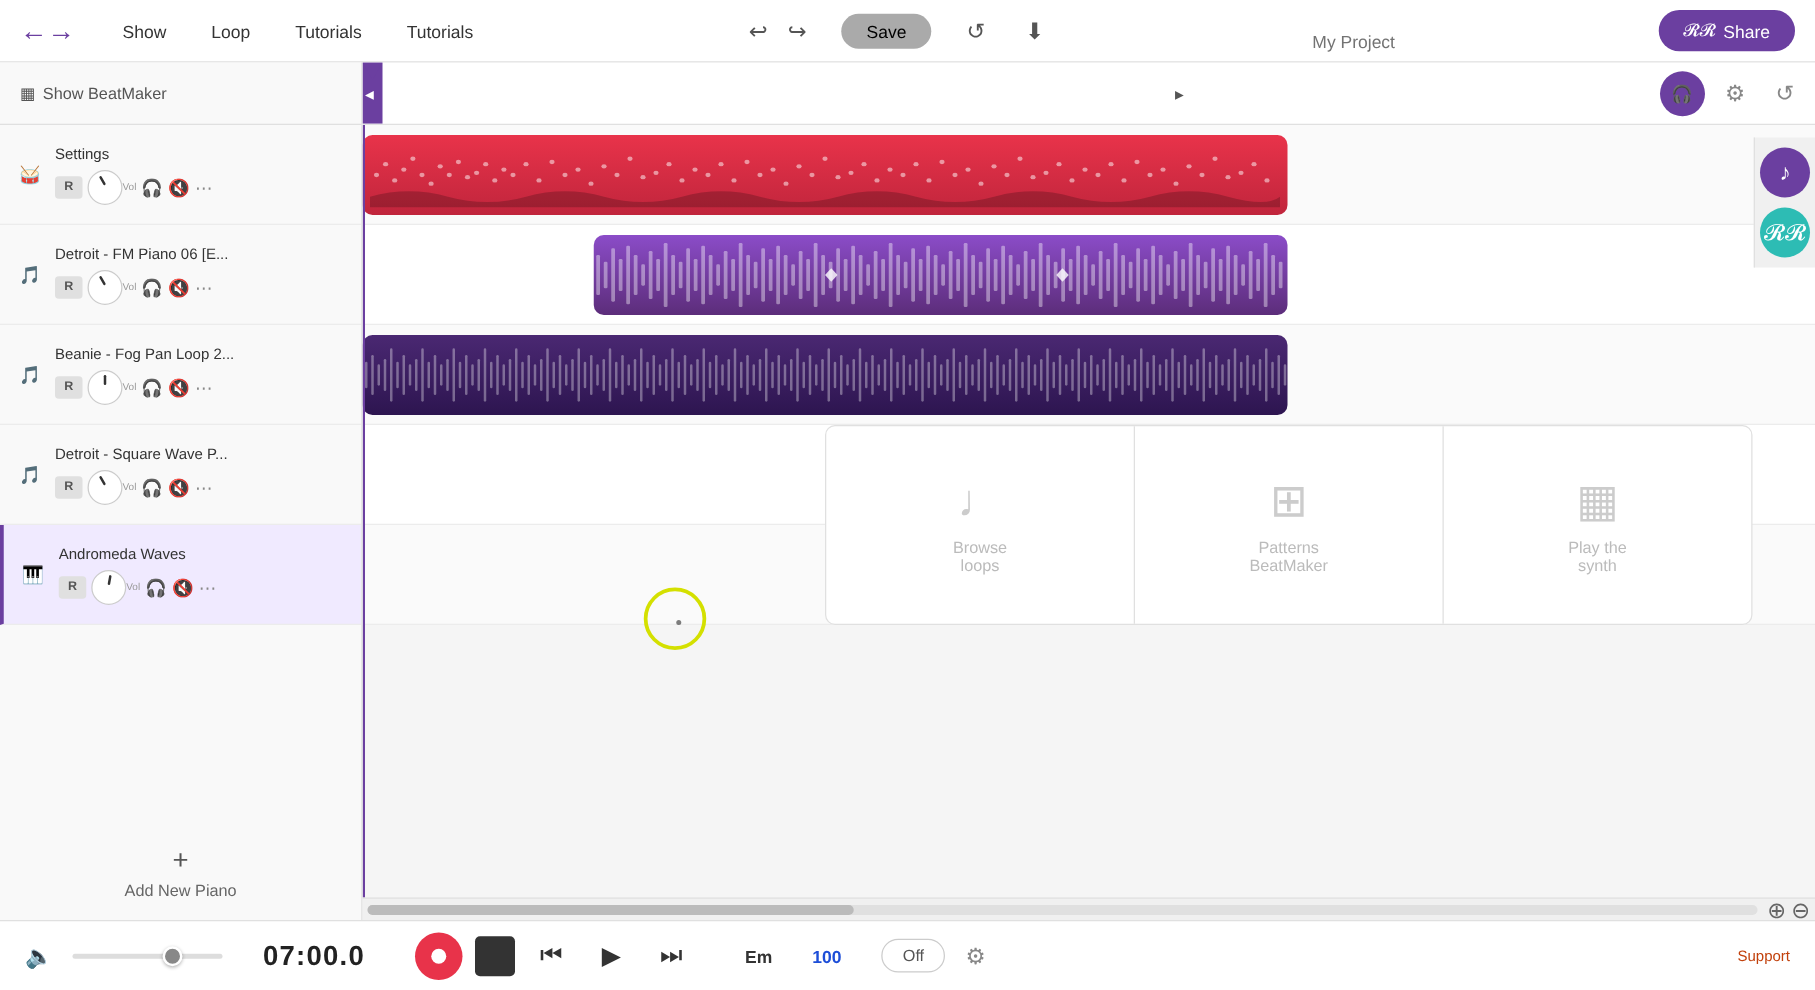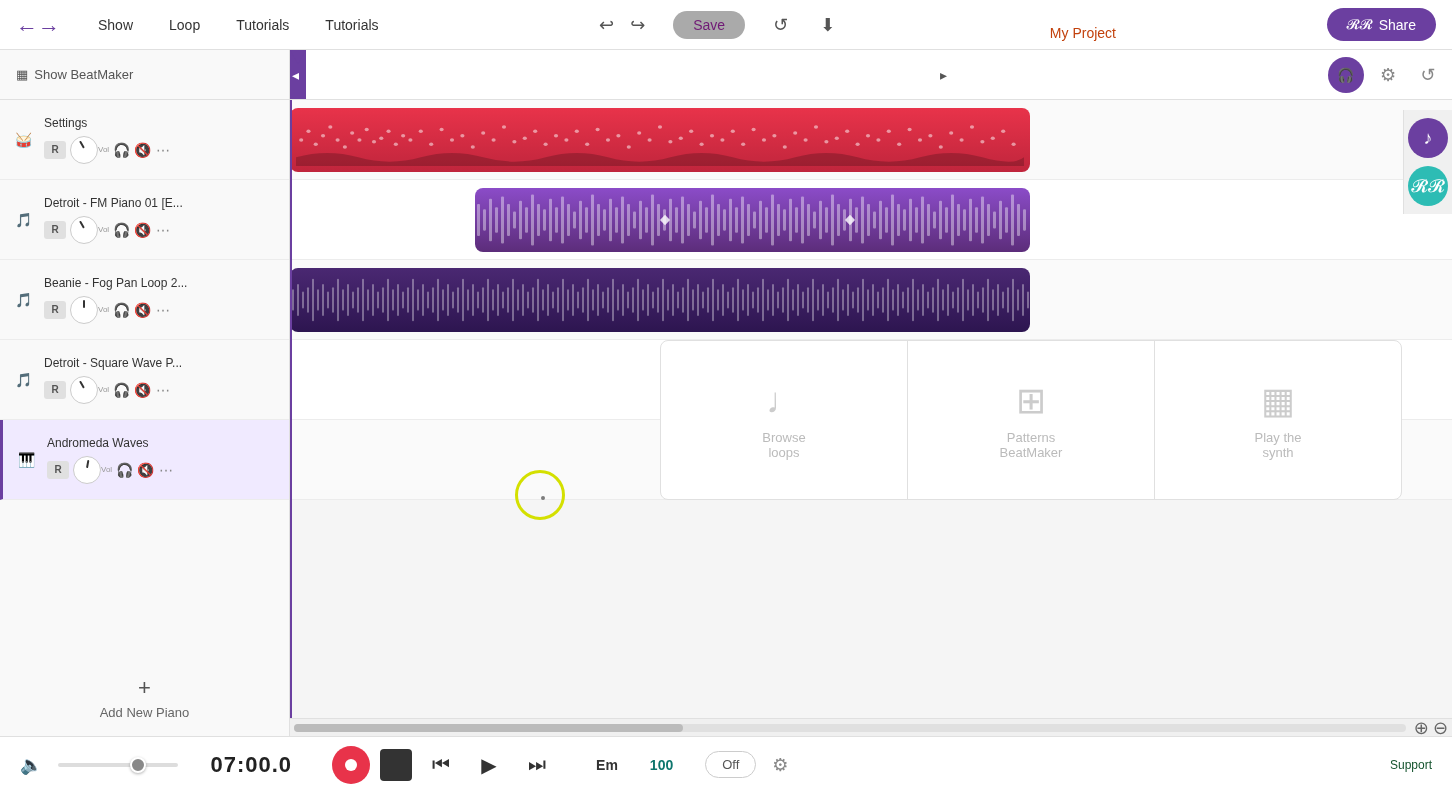--- a/index.html
+++ b/index.html
@@ -8,22 +8,22 @@
     
     .top-bar {
       display: flex; align-items: center; height: 50px; background: #fff;
       border-bottom: 1px solid #e0e0e0; padding: 0 16px; gap: 24px;
     }
     .logo { color: #6b3fa0; font-size: 22px; font-weight: bold; margin-right: 8px; }
     .menu-item { font-size: 14px; color: #333; cursor: pointer; padding: 4px 6px; }
     .spacer { flex: 1; }
     .undo-redo { display: flex; gap: 8px; align-items: center; }
     .icon-btn { background: none; border: none; cursor: pointer; color: #555; font-size: 18px; padding: 4px; }
-    .save-btn { background: #aaa; color: #701a75; border: none; border-radius: 20px; padding: 6px 20px; font-size: 14px; cursor: pointer; }
-    .project-title { font-size: 14px; color: #c2410c; font-weight: 500; margin-top: 16px; }
+    .save-btn { background: #aaa; color: #000000; border: none; border-radius: 20px; padding: 6px 20px; font-size: 14px; cursor: pointer; }
+    .project-title { font-size: 14px; color: #737373; font-weight: 500; margin-top: 16px; }
     .share-btn { background: #6b3fa0; color: #fff; border: none; border-radius: 20px; padding: 8px 20px; font-size: 14px; cursor: pointer; display: flex; align-items: center; gap: 6px; }
 
     
     .main { display: flex; height: calc(792px - 50px - 56px); }
 
     
     .sidebar { width: 290px; background: #f9f9f9; border-right: 1px solid #e0e0e0; display: flex; flex-direction: column; }
     .show-instrument { display: flex; align-items: center; gap: 6px; padding: 8px 16px; font-size: 13px; color: #555; border-bottom: 1px solid #e0e0e0; height: 50px; }
     .track-list { flex: 1; overflow-y: auto; }
     .track-item { display: flex; align-items: center; padding: 6px 10px; border-bottom: 1px solid #ececec; height: 80px; gap: 6px; }
@@ -98,21 +98,21 @@
             <button class="ctrl-btn">🎧</button>
             <button class="ctrl-btn">🔇</button>
             <button class="ctrl-btn">⋯</button>
           </div>
         </div>
       </div>
 
       <div class="track-item">
         <div class="track-icon">🎵</div>
         <div class="track-info">
-          <div class="track-name">Detroit - FM Piano 01 [E...</div>
+          <div class="track-name">Detroit - FM Piano 06 [E...</div>
           <div class="track-controls">
             <button class="r-btn">R</button>
             <div class="knob">
               <div class="knob-line"></div>
             </div>
             <span class="vol-label">Vol</span>
             <button class="ctrl-btn">🎧</button>
             <button class="ctrl-btn">🔇</button>
             <button class="ctrl-btn">⋯</button>
           </div>
@@ -732,17 +732,17 @@
   <div style="display:flex;align-items:center;gap:10px;margin:0 24px;">
     <button style="width:38px;height:38px;border-radius:50%;background:#e8334a;border:none;cursor:pointer;display:flex;align-items:center;justify-content:center;">
       <span style="width:12px;height:12px;border-radius:50%;background:#fff;display:block;"></span>
     </button>
     <button style="width:32px;height:32px;border-radius:4px;background:#333;border:none;cursor:pointer;"></button>
     <button style="width:38px;height:38px;background:none;border:none;cursor:pointer;font-size:20px;color:#333;">⏮</button>
     <button style="width:38px;height:38px;background:none;border:none;cursor:pointer;font-size:20px;color:#333;">▶</button>
     <button style="width:38px;height:38px;background:none;border:none;cursor:pointer;font-size:20px;color:#333;">⏭</button>
   </div>
   <div style="font-size:14px;font-weight:600;color:#333;margin-right:16px;">Em</div>
-  <div style="font-size:14px;font-weight:600;color:#0f766e;margin-right:16px;">100</div>
+  <div style="font-size:14px;font-weight:600;color:#1d4ed8;margin-right:16px;">100</div>
   <button style="border:1px solid #ccc;border-radius:20px;padding:5px 16px;font-size:13px;background:none;cursor:pointer;color:#555;">Off</button>
   <button style="background:none;border:none;cursor:pointer;font-size:18px;color:#888;">⚙</button>
-  <div style="margin-left:auto;font-size:12px;color:#14532d;">Support</div>
+  <div style="margin-left:auto;font-size:12px;color:#c2410c;">Support</div>
 </div>
 
 </body></html>

